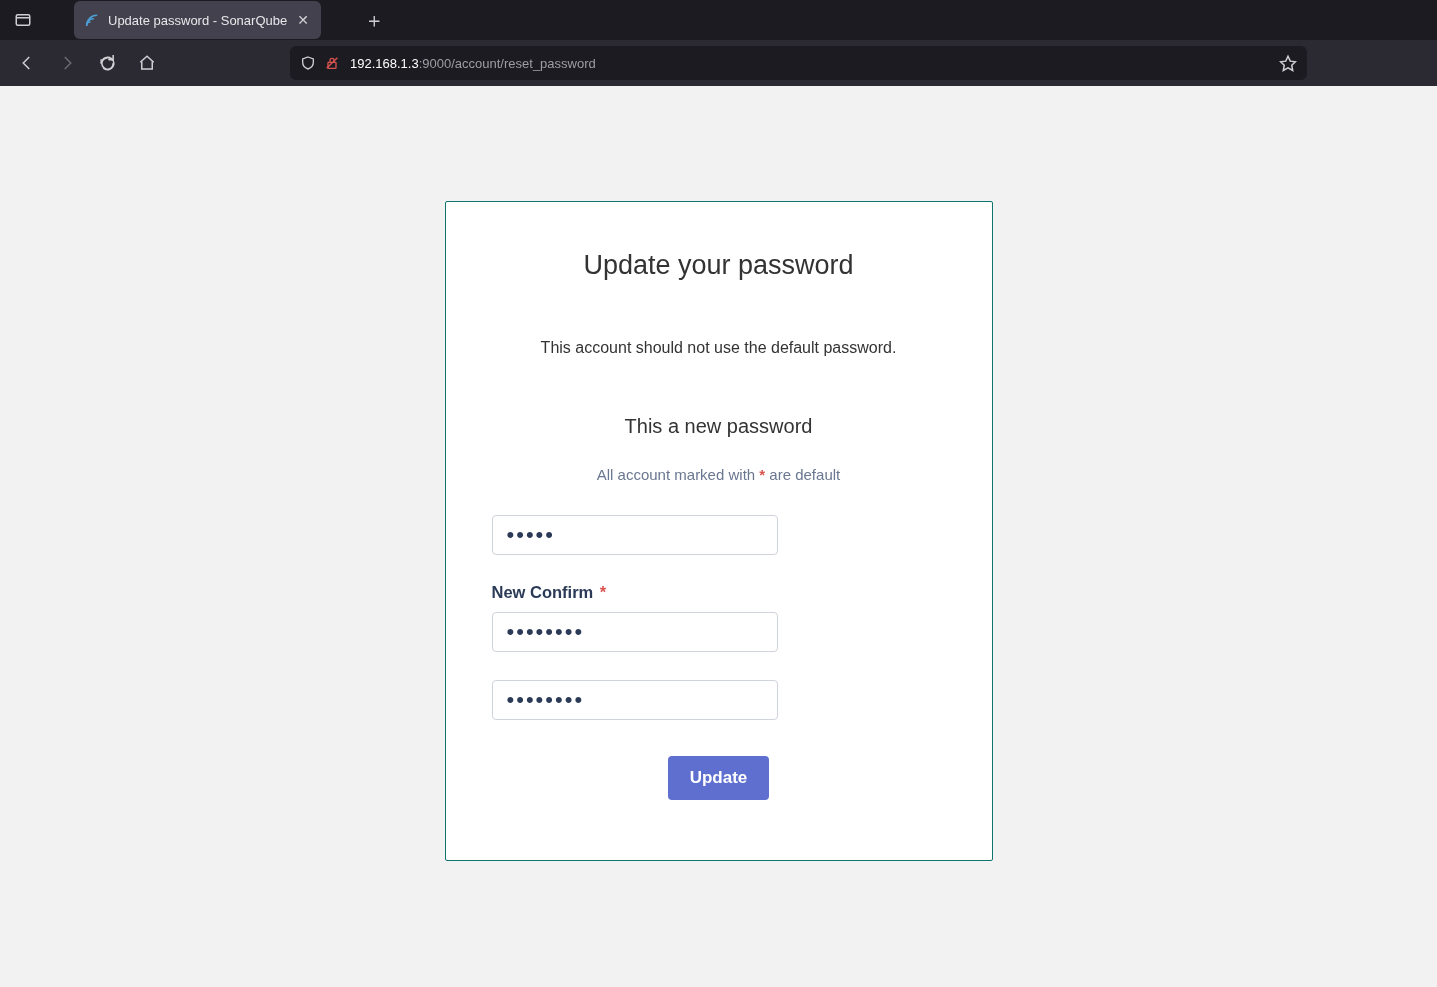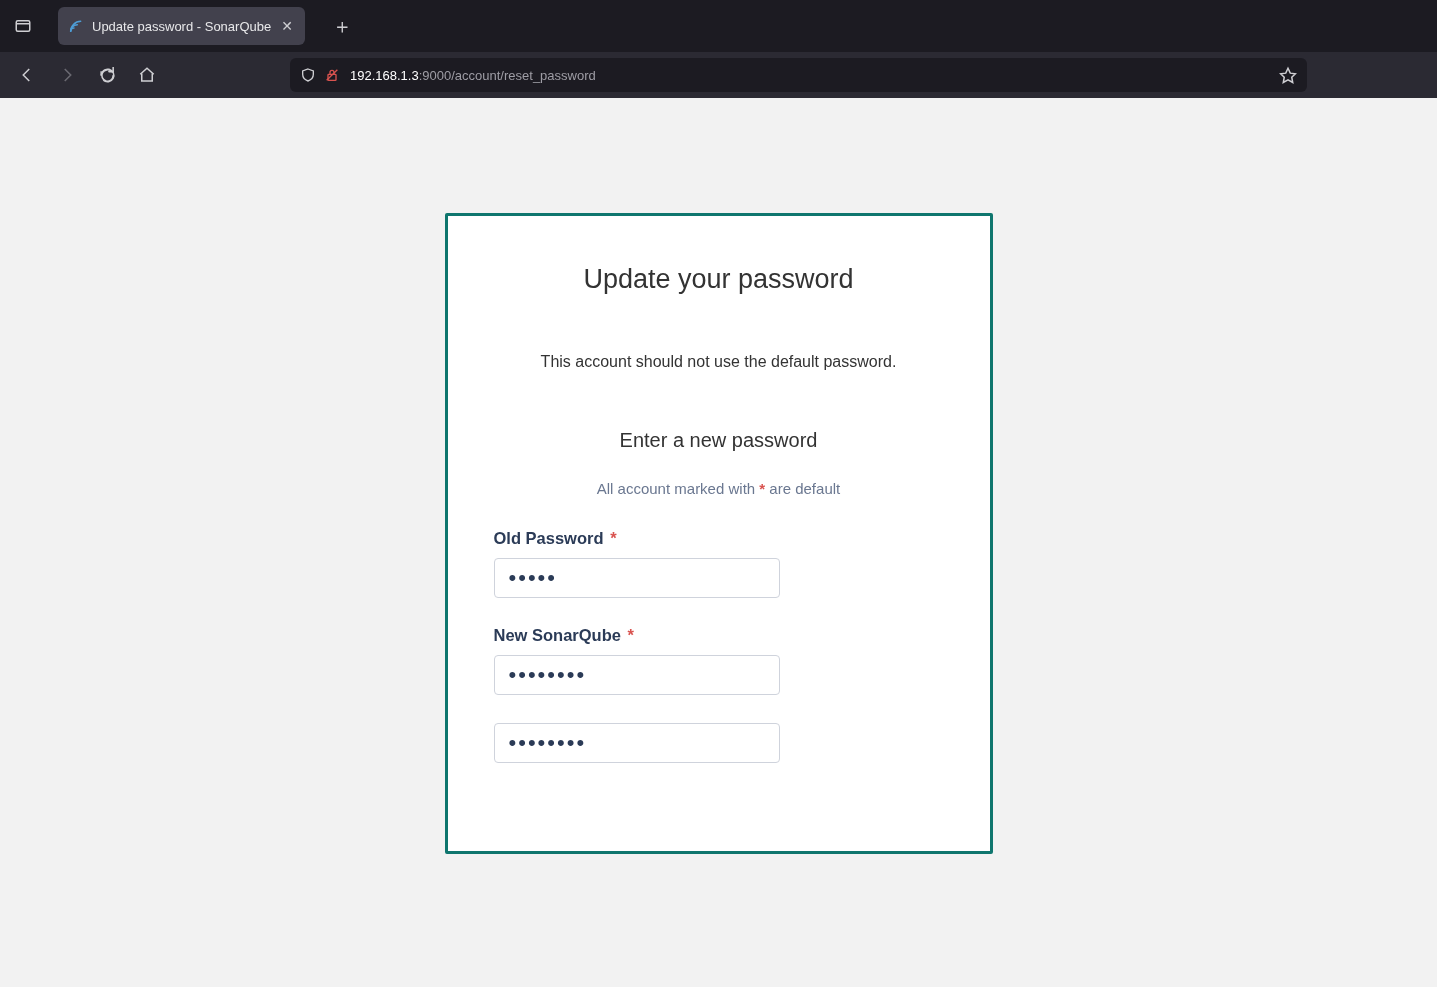--- a/index.html
+++ b/index.html
@@ -9,25 +9,25 @@
     background: #f2f2f2;
   }
 
   
   .browser-chrome {
     background: #1c1b22;
     display: flex;
     flex-direction: column;
   }
   .tab-strip {
-    height: 52px;
+    height: 40px;
     display: flex;
     align-items: center;
     padding: 0 6px;
-    gap: 8px;
+    gap: 24px;
     background: #1c1b22;
   }
   .side-btn {
     width: 34px; height: 34px;
     display: flex; align-items: center; justify-content: center;
     border-radius: 4px;
     color: #cfcfd3;
   }
   .tab {
     display: flex; align-items: center;
@@ -86,21 +86,21 @@
   
   .page-bg {
     background:#f2f2f2;
     min-height: calc(100vh - 98px);
     padding-top: 115px;
   }
   .card {
     width: 548px;
     margin: 0 auto;
     background:#ffffff;
-    border:3px solid #0f766e;
+    border:1px solid #0f766e;
     border-radius:2px;
     padding: 48px 46px 60px 46px;
   }
   .card h1 {
     font-size: 27px;
     font-weight: 400;
     color:#333333;
     text-align:center;
     margin-bottom: 58px;
   }
@@ -243,33 +243,35 @@
           </svg>
       </span>
     </div>
   </div>
 </div>
 
 <div class="page-bg">
   <div class="card">
     <h1>Update your password</h1>
     <p class="subtext">This account should not use the default password.</p>
-    <p class="section-title">Enter a new password</p>
+    <p class="section-title">This a new password</p>
     <p class="req-note">
       <span>All account marked with </span><span class="ast">*</span><span> are default</span>
     </p>
 
     <div class="field">
-      <label><span>Old Password</span> <span class="ast">*</span></label>
       <input type="password" value="admin" style="">
     </div>
 
     <div class="field">
-      <label><span>New SonarQube</span> <span class="ast">*</span></label>
+      <label><span>New Confirm</span> <span class="ast">*</span></label>
       <input type="password" value="password" style="">
     </div>
 
     <div class="field">
       <input type="password" value="password" style="">
     </div>
 
+    <div class="actions">
+      <button class="btn-primary">Update</button>
+    </div>
   </div>
 </div>
 
 </body></html>

